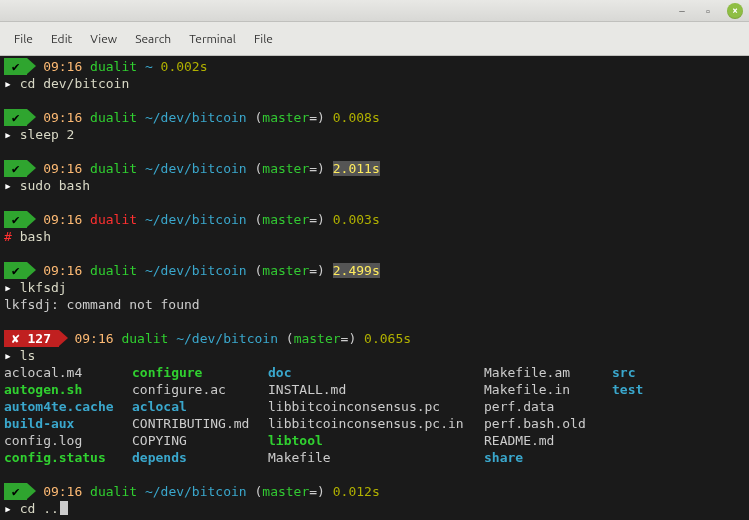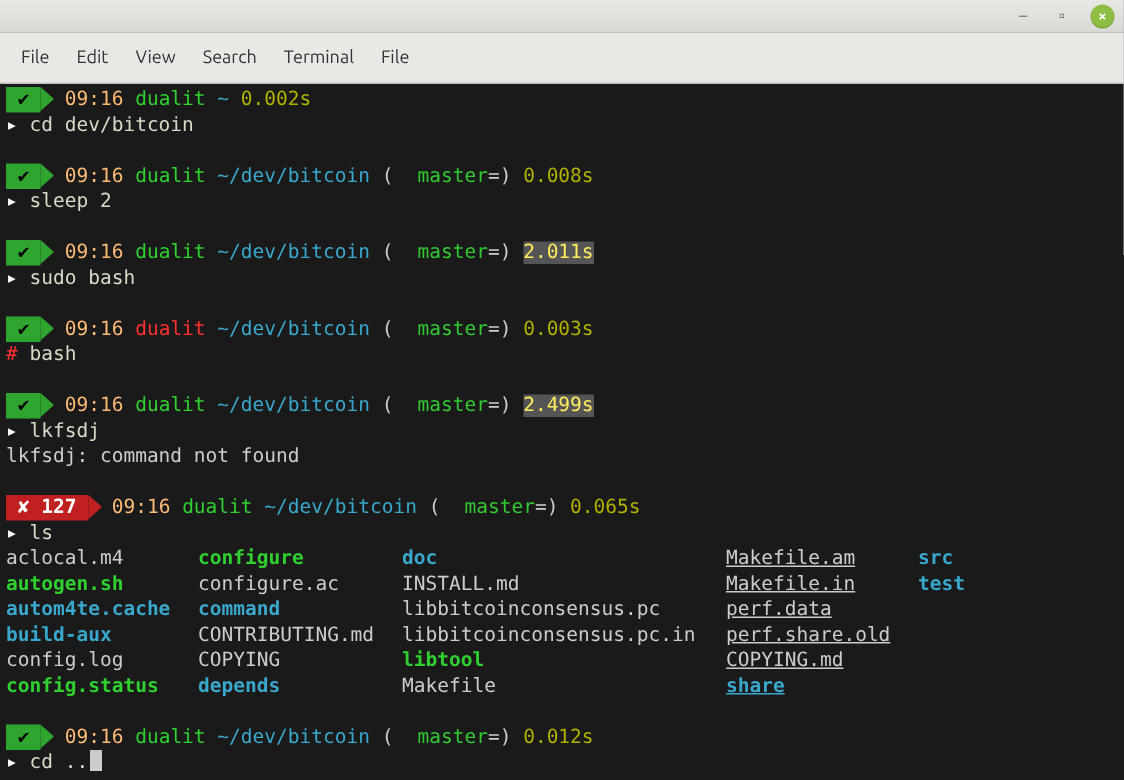--- a/index.html
+++ b/index.html
@@ -40,33 +40,33 @@
 .status .chev {
   position: absolute; right: -9px; top: 0; width: 0; height: 0;
   border-top: 8.5px solid transparent; border-bottom: 8.5px solid transparent;
 }
 .status-ok .chev { border-left: 9px solid #2fa52f; }
 .status-err .chev { border-left: 9px solid #c02020; }
 .time { color: #fdba74; }
 .host-ok { color: #30d030; }
 .host-root { color: #ff3030; }
 .path { color: #3aa7cc; }
-.branch { color: #32c832; margin-left: 16px; }
+.branch { color: #32c832; }
 .dur { color: #b0b000; text-align: right; }
 .hi { background: #555; color: #ffec5e; }
 .prompt { color: #fff; }
 .prompt-root { color: #ff3030; }
 .cmd { color: #d9d9c6; }
 .blue { color: #3aa7cc; font-weight: bold; }
 .green { color: #30d030; font-weight: bold; }
 .plain { color: #cccccc; }
 .col0 { display: inline-block; width: 128px; }
 .col1 { display: inline-block; width: 136px; }
 .col2 { display: inline-block; width: 216px; }
-.col3 { display: inline-block; width: 128px; text-decoration: underline; }
+.col3 { display: inline-block; width: 128px; }
 .col4 { display: inline-block; }
 .cursor {
   display: inline-block; width: 8px; height: 14px; background: #cccccc;
   vertical-align: -2px; margin-left: 1px;
 }
 </style>
 </head>
 <body>
 
 <div class="window">
@@ -98,21 +98,21 @@
 <span class="prompt-root">#</span> <span class="cmd">bash</span>
 
 <span class="status status-ok"> ✔ <span class="chev"></span></span>  <span class="time">09:16</span> <span class="host-ok">dualit</span> <span class="path">~/dev/bitcoin</span> <span class="plain">(</span><span class="branch">master</span><span class="plain">=)</span> <span class="hi">2.499s</span>
 <span class="prompt">▸</span> <span class="cmd">lkfsdj</span>
 <span class="plain">lkfsdj: command not found</span>
 
 <span class="status status-err"> ✘ 127 <span class="chev"></span></span>  <span class="time">09:16</span> <span class="host-ok">dualit</span> <span class="path">~/dev/bitcoin</span> <span class="plain">(</span><span class="branch">master</span><span class="plain">=)</span> <span class="dur">0.065s</span>
 <span class="prompt">▸</span> <span class="cmd">ls</span>
 <span class="col0 plain">aclocal.m4</span><span class="col1 green">configure</span><span class="col2 blue">doc</span><span class="col3 plain">Makefile.am</span><span class="col4 blue">src</span>
 <span class="col0 green">autogen.sh</span><span class="col1 plain">configure.ac</span><span class="col2 plain">INSTALL.md</span><span class="col3 plain">Makefile.in</span><span class="col4 blue">test</span>
-<span class="col0 blue">autom4te.cache</span><span class="col1 blue">command</span><span class="col2 plain">libbitcoinconsensus.pc</span><span class="col3 plain">perf.data</span><span class="col4 plain"></span>
-<span class="col0 blue">build-aux</span><span class="col1 plain">CONTRIBUTING.md</span><span class="col2 plain">libbitcoinconsensus.pc.in</span><span class="col3 plain">perf.share.old</span><span class="col4 plain"></span>
-<span class="col0 plain">config.log</span><span class="col1 plain">COPYING</span><span class="col2 green">libtool</span><span class="col3 plain">COPYING.md</span><span class="col4 plain"></span>
+<span class="col0 blue">autom4te.cache</span><span class="col1 blue">aclocal</span><span class="col2 plain">libbitcoinconsensus.pc</span><span class="col3 plain">perf.data</span><span class="col4 plain"></span>
+<span class="col0 blue">build-aux</span><span class="col1 plain">CONTRIBUTING.md</span><span class="col2 plain">libbitcoinconsensus.pc.in</span><span class="col3 plain">perf.bash.old</span><span class="col4 plain"></span>
+<span class="col0 plain">config.log</span><span class="col1 plain">COPYING</span><span class="col2 green">libtool</span><span class="col3 plain">README.md</span><span class="col4 plain"></span>
 <span class="col0 green">config.status</span><span class="col1 blue">depends</span><span class="col2 plain">Makefile</span><span class="col3 blue">share</span><span class="col4 plain"></span>
 
 <span class="status status-ok"> ✔ <span class="chev"></span></span>  <span class="time">09:16</span> <span class="host-ok">dualit</span> <span class="path">~/dev/bitcoin</span> <span class="plain">(</span><span class="branch">master</span><span class="plain">=)</span> <span class="dur">0.012s</span>
 <span class="prompt">▸</span> <span class="cmd">cd ..</span><span class="cursor"></span>
 </div>
 </div>
 
 </body></html>

